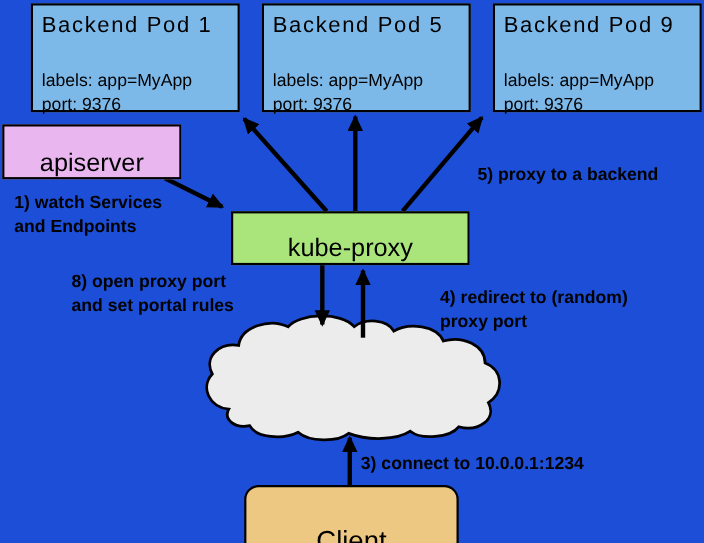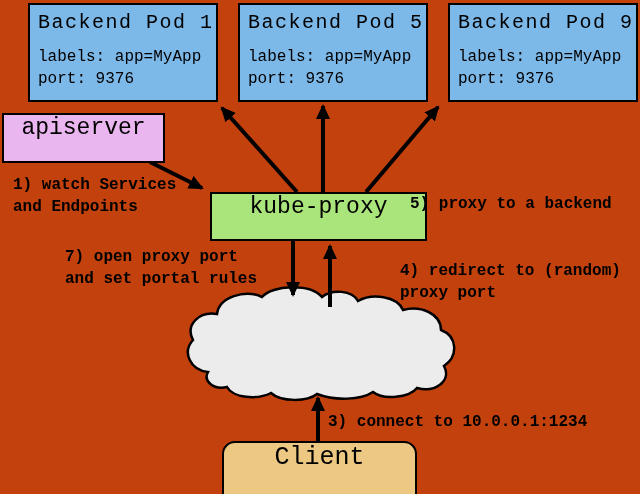--- a/index.html
+++ b/index.html
@@ -4,22 +4,22 @@
 <style>
   html, body {
     margin: 0;
     padding: 0;
     background: #ffffff;
   }
   #canvas {
     position: relative;
     width: 640px;
     height: 494px;
-    background: #c2410c;
-    font-family: Liberation Mono, monospace;
+    background: #1d4ed8;
+    font-family: Liberation Sans, sans-serif;
     color: #000000;
     overflow: hidden;
   }
   #wires {
     position: absolute;
     left: 0; top: 0;
     width: 640px; height: 494px;
   }
   .node {
     position: absolute;
@@ -33,28 +33,28 @@
     background: #7cb8e8;
     padding: 4px 0 0 8px;
   }
   .pod-title {
     font-size: 20px;
     line-height: 28px;
     letter-spacing: 1.5px;
     white-space: nowrap;
   }
   .pod-details {
-    margin-top: 9px;
+    margin-top: 26px;
     font-size: 16px;
     line-height: 22px;
     white-space: nowrap;
   }
   .label-box {
     display: flex;
-    align-items: flex-start;
+    align-items: flex-end;
     justify-content: center;
     white-space: nowrap;
   }
   #apiserver {
     left: 2px; top: 113px;
     width: 163px; height: 50px;
     background: #eab6f0;
     font-size: 23px;
   }
   #kube-proxy {
@@ -74,21 +74,21 @@
     position: absolute;
     font-size: 16px;
     font-weight: bold;
     line-height: 22px;
     white-space: pre-line;
   }
   #step1 { left: 13px;  top: 174px; }
   #step2 { left: 65px;  top: 246px; }
   #step3 { left: 328px; top: 411px; }
   #step4 { left: 352px; top: 260px; margin-left: 48px; }
-  #step5 { left: 410px; top: 149px; margin-top: 44px; }
+  #step5 { left: 434px; top: 149px; }
   #iptables-label {
     position: absolute;
     left: 250px; top: 340px;
     width: 130px;
     text-align: center;
     font-size: 16px;
     line-height: 19px;
   }
 </style>
 </head>
@@ -166,20 +166,20 @@
     <span>kube-proxy</span>
   </div>
 
 
   <div class="node label-box" id="client">
     <span>Client</span>
   </div>
 
   <div class="step-label" id="step1">1) watch Services
 and Endpoints</div>
-  <div class="step-label" id="step2">7) open proxy port
+  <div class="step-label" id="step2">8) open proxy port
 and set portal rules</div>
   <div class="step-label" id="step3">3) connect to 10.0.0.1:1234</div>
   <div class="step-label" id="step4">4) redirect to (random)
 proxy port</div>
   <div class="step-label" id="step5">5) proxy to a backend</div>
 
 </div>
 
 </body></html>

